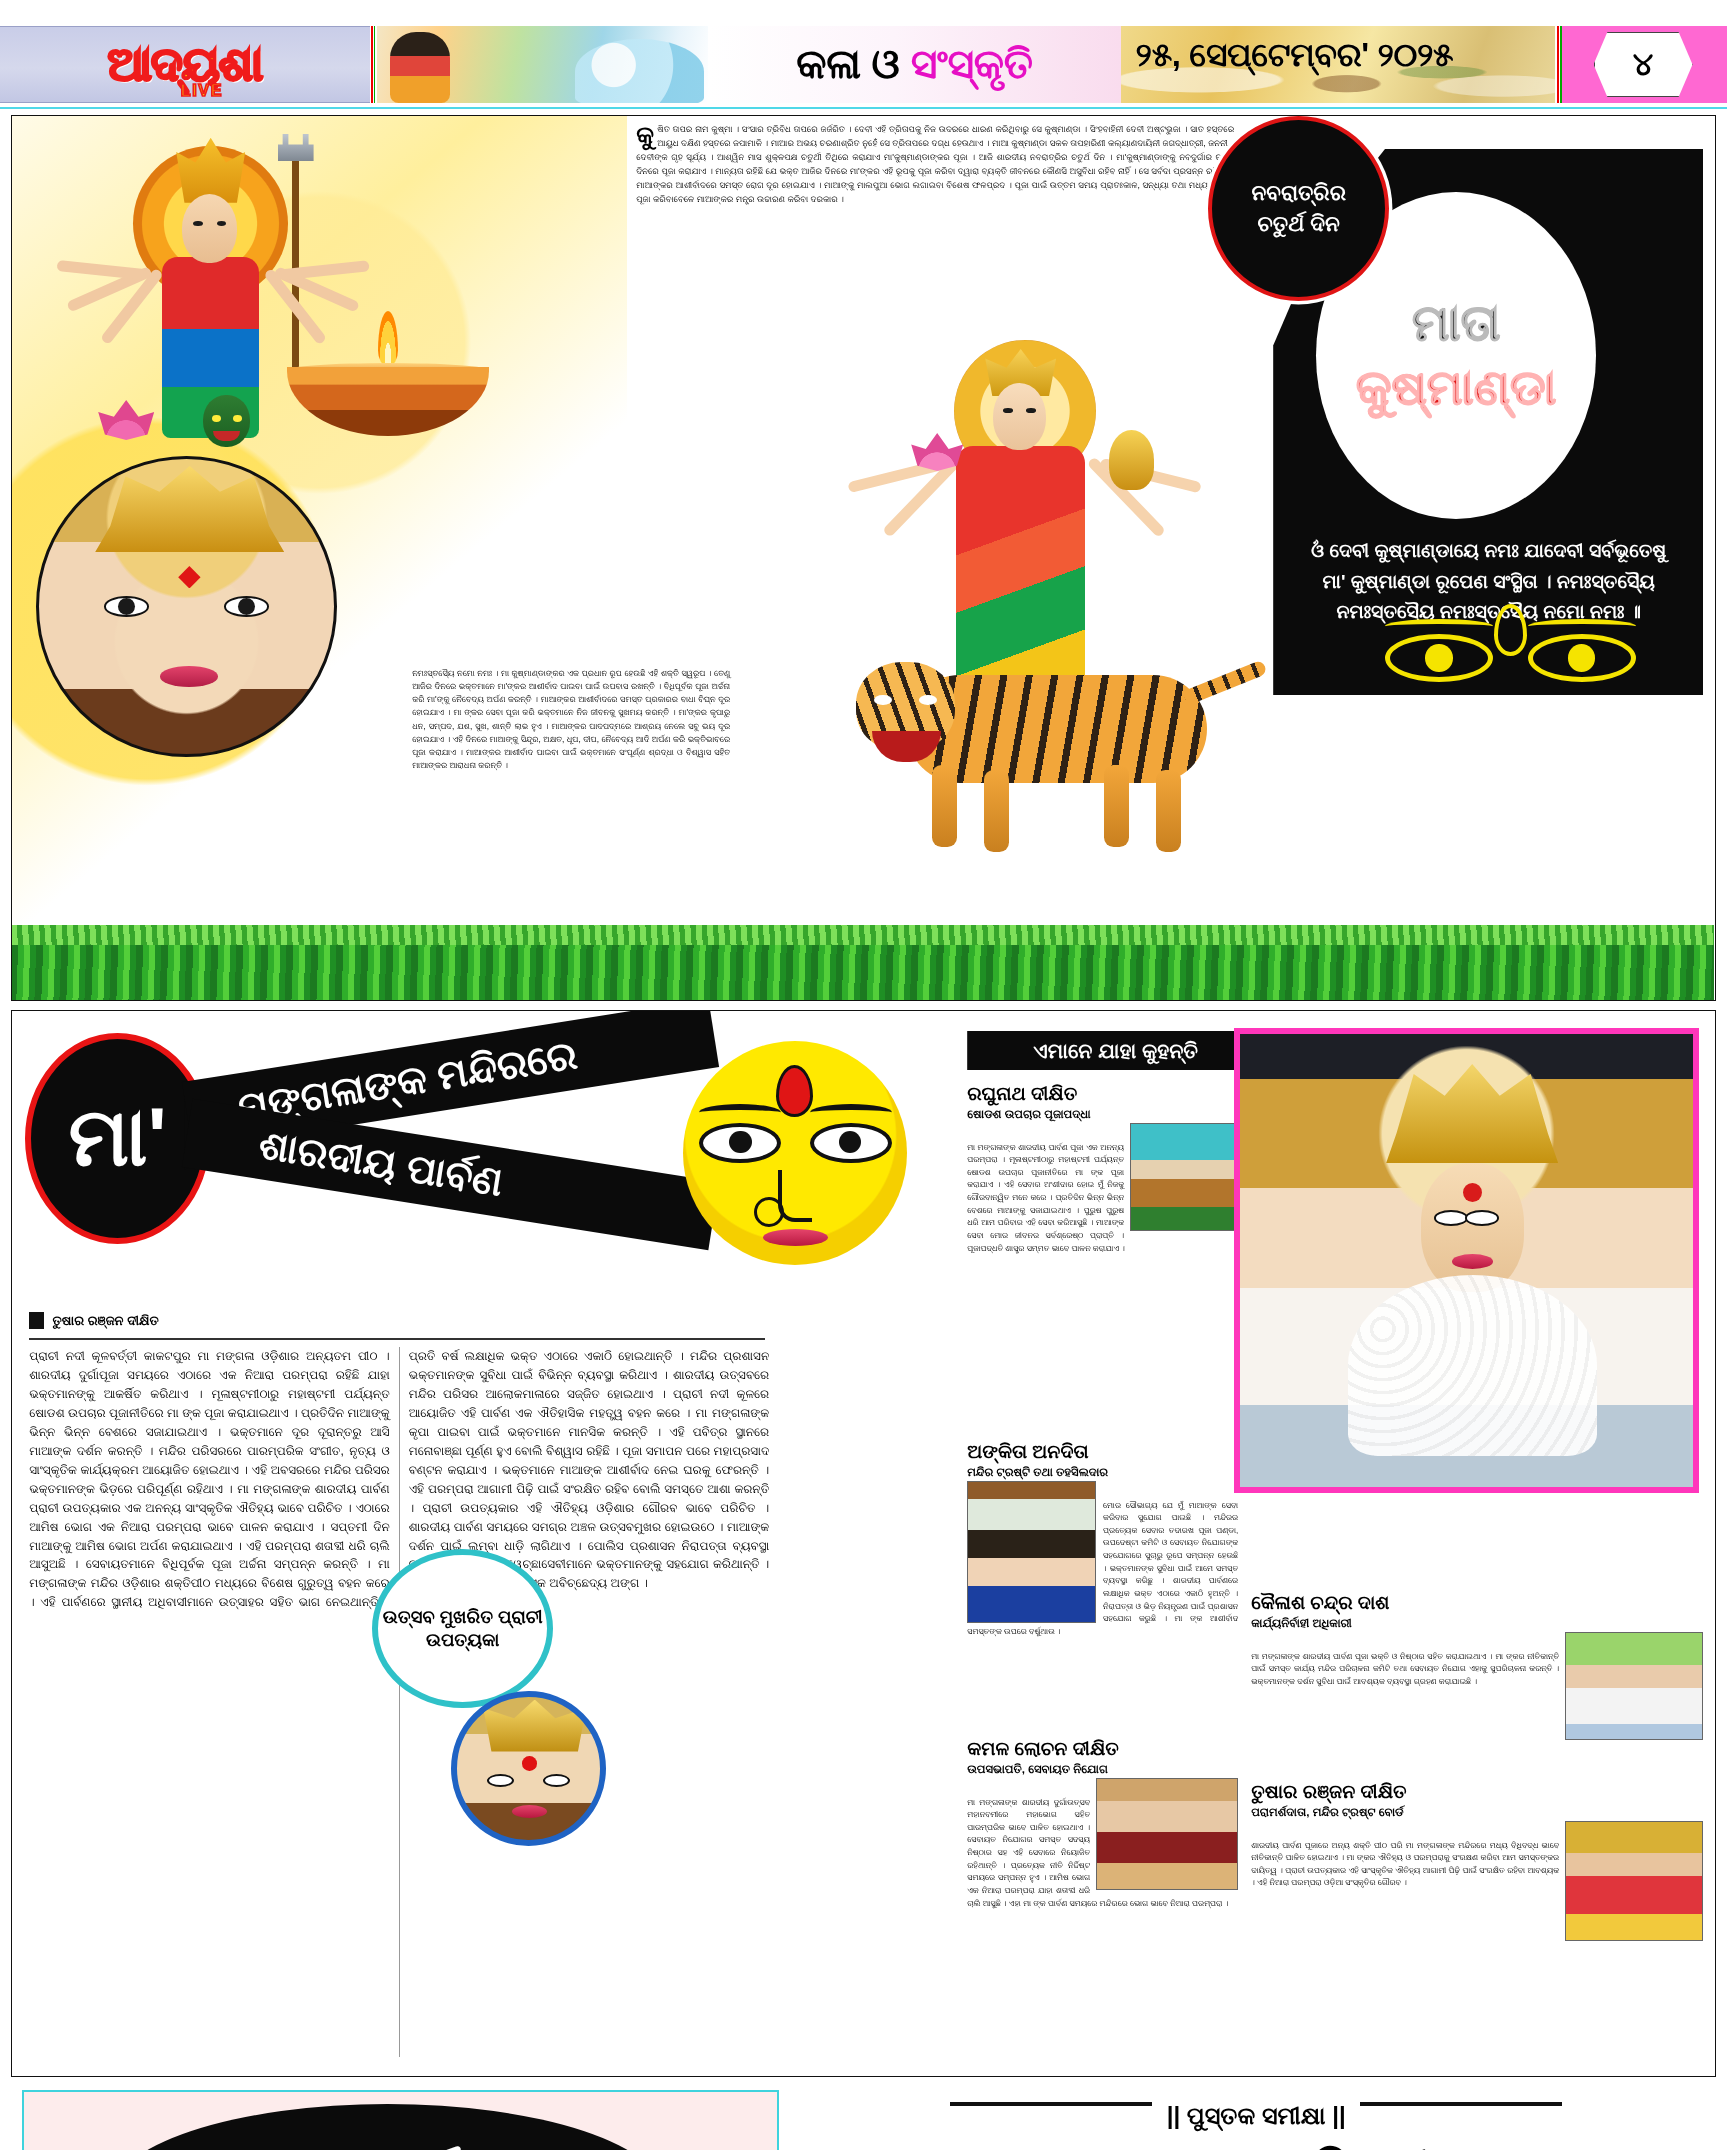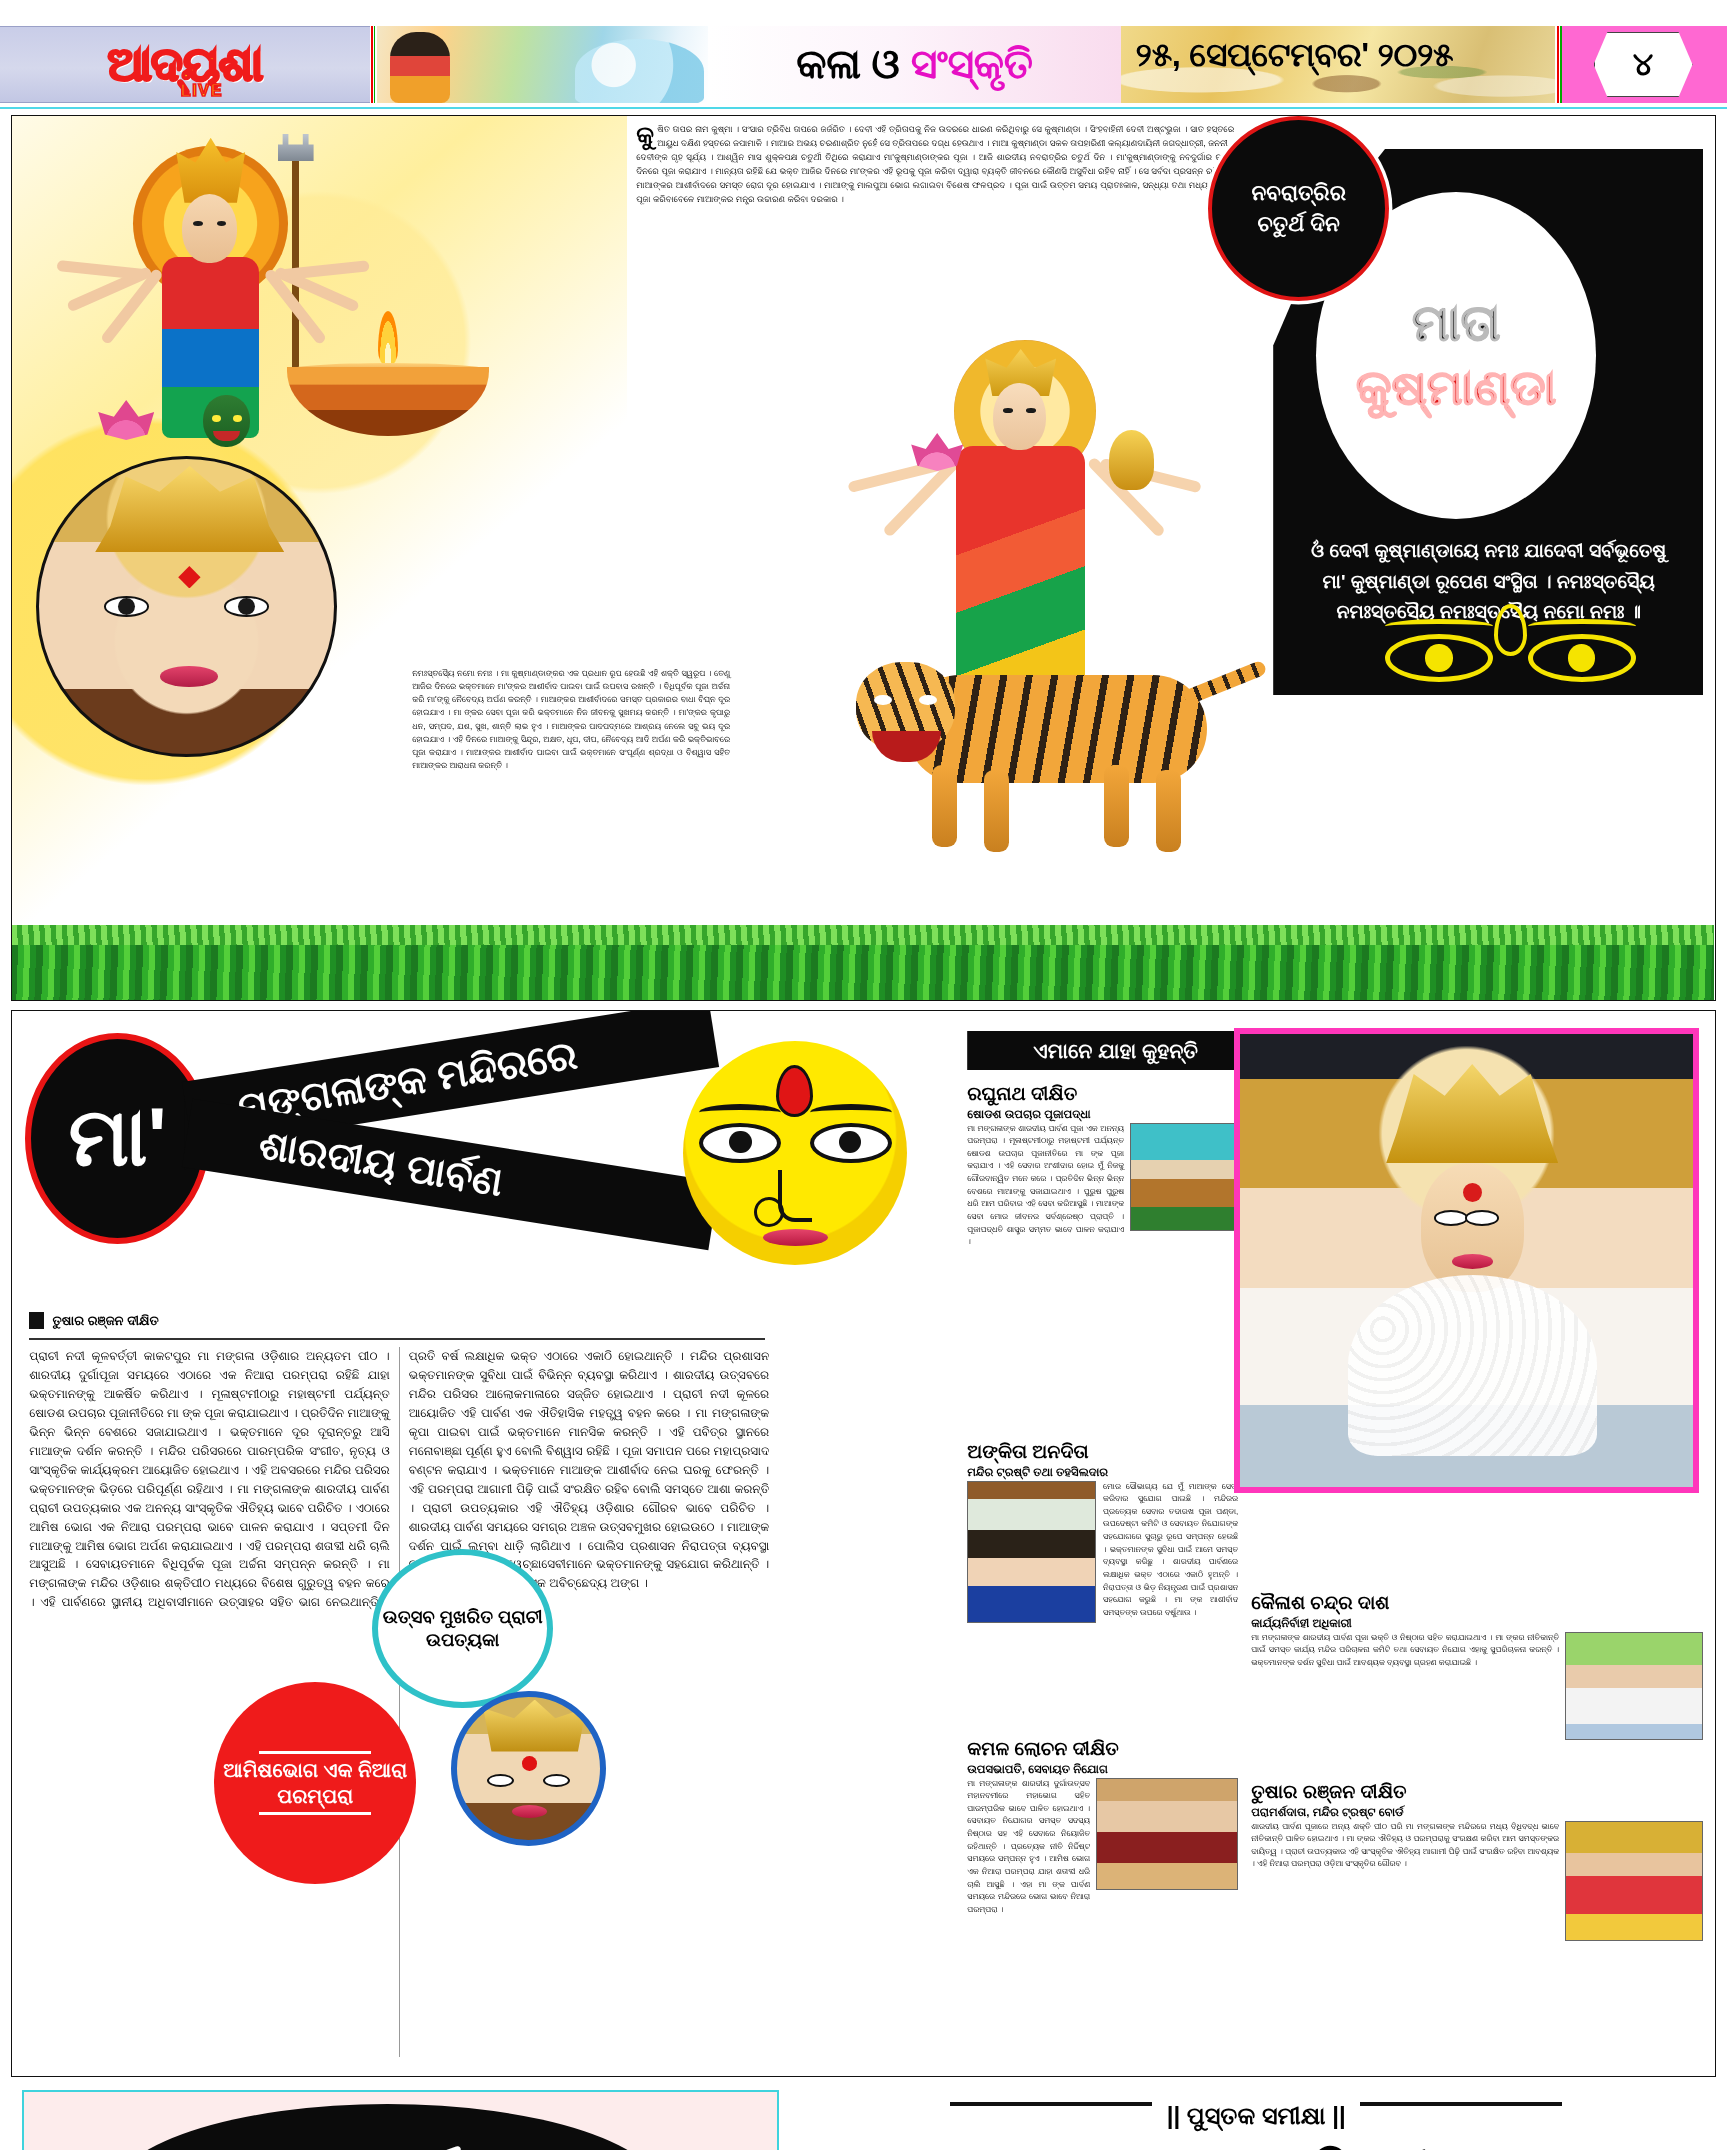--- a/index.html
+++ b/index.html
@@ -281,21 +281,21 @@
     background:linear-gradient(180deg,#e5456c,#b8173f);}
 
   
   .s2-head{ position:absolute; left:955px; top:20px; width:297px; height:39px; background:#0b0b0b;
      clip-path:polygon(0 0,100% 0,94% 50%,100% 100%,0 100%); display:flex; align-items:center;
      justify-content:center; }
   .s2-head span{ color:#fff; font-size:20.6px; font-weight:bold; }
   .iv{ position:absolute; }
   .iv-name{ font-size:19px; font-weight:bold; line-height:1.15; }
   .iv-role{ font-size:11.6px; font-weight:bold; margin-top:1.7px; }
-  .iv-text{ font-size:8px; line-height:1.58; text-align:justify; margin-top:2px; }
+  .iv-text{ font-size:8px; line-height:1.58; text-align:justify; margin-top:21px; }
   .iv-photo{ border:0.9px solid #666; float:right; margin:2.6px 0 2.6px 6px; }
 
   .ph-priest{ width:108px; height:108px;
     background:linear-gradient(180deg,#3fc0c8 0 34%,#e6d1b0 34% 52%,#b2752c 52% 78%,#2f7f2f 78% 100%); }
   .ph-lady{ width:129px; height:142px;
     background:linear-gradient(180deg,#8f5b2a 0 12%,#dfe9dc 12% 34%,#2a2218 34% 54%,#f0d3b6 54% 74%,#1b3fa0 74% 100%); }
   .ph-man2{ width:142px; height:112px;
     background:linear-gradient(180deg,#cfa46b 0 20%,#e7c8a5 20% 48%,#8a1f1f 48% 76%,#dcb377 76% 100%); }
   .ph-man3{ width:138px; height:108px;
     background:linear-gradient(180deg,#9ad46b 0 30%,#e9cbab 30% 52%,#f3f3f3 52% 86%,#b0c8e0 86% 100%); }
@@ -493,25 +493,20 @@
   </div>
   <div class="byline-rule"></div>
 
   <div class="s2-cols">
     <p>ପ୍ରାଚୀ ନଦୀ କୂଳବର୍ତ୍ତୀ କାକଟପୁର ମା ମଙ୍ଗଳା ଓଡ଼ିଶାର ଅନ୍ୟତମ ପୀଠ । ଶାରଦୀୟ ଦୁର୍ଗାପୂଜା ସମୟରେ ଏଠାରେ ଏକ ନିଆରା ପରମ୍ପରା ରହିଛି ଯାହା ଭକ୍ତମାନଙ୍କୁ ଆକର୍ଷିତ କରିଥାଏ । ମୂଳାଷ୍ଟମୀଠାରୁ ମହାଷ୍ଟମୀ ପର୍ଯ୍ୟନ୍ତ ଷୋଡଶ ଉପଚାର ପୂଜାନୀତିରେ ମା ଙ୍କ ପୂଜା କରାଯାଇଥାଏ । ପ୍ରତିଦିନ ମାଆଙ୍କୁ ଭିନ୍ନ ଭିନ୍ନ ବେଶରେ ସଜାଯାଇଥାଏ । ଭକ୍ତମାନେ ଦୂର ଦୂରାନ୍ତରୁ ଆସି ମାଆଙ୍କ ଦର୍ଶନ କରନ୍ତି । ମନ୍ଦିର ପରିସରରେ ପାରମ୍ପରିକ ସଂଗୀତ, ନୃତ୍ୟ ଓ ସାଂସ୍କୃତିକ କାର୍ଯ୍ୟକ୍ରମ ଆୟୋଜିତ ହୋଇଥାଏ । ଏହି ଅବସରରେ ମନ୍ଦିର ପରିସର ଭକ୍ତମାନଙ୍କ ଭିଡ଼ରେ ପରିପୂର୍ଣ୍ଣ ରହିଥାଏ । ମା ମଙ୍ଗଳାଙ୍କ ଶାରଦୀୟ ପାର୍ବଣ ପ୍ରାଚୀ ଉପତ୍ୟକାର ଏକ ଅନନ୍ୟ ସାଂସ୍କୃତିକ ଐତିହ୍ୟ ଭାବେ ପରିଚିତ । ଏଠାରେ ଆମିଷ ଭୋଗ ଏକ ନିଆରା ପରମ୍ପରା ଭାବେ ପାଳନ କରାଯାଏ । ସପ୍ତମୀ ଦିନ ମାଆଙ୍କୁ ଆମିଷ ଭୋଗ ଅର୍ପଣ କରାଯାଇଥାଏ । ଏହି ପରମ୍ପରା ଶତାବ୍ଦୀ ଧରି ଚାଲି ଆସୁଅଛି । ସେବାୟତମାନେ ବିଧିପୂର୍ବକ ପୂଜା ଅର୍ଚ୍ଚନା ସମ୍ପନ୍ନ କରନ୍ତି । ମା ମଙ୍ଗଳାଙ୍କ ମନ୍ଦିର ଓଡ଼ିଶାର ଶକ୍ତିପୀଠ ମଧ୍ୟରେ ବିଶେଷ ଗୁରୁତ୍ୱ ବହନ କରେ । ଏହି ପାର୍ବଣରେ ସ୍ଥାନୀୟ ଅଧିବାସୀମାନେ ଉତ୍ସାହର ସହିତ ଭାଗ ନେଇଥାନ୍ତି । ପ୍ରତି ବର୍ଷ ଲକ୍ଷାଧିକ ଭକ୍ତ ଏଠାରେ ଏକାଠି ହୋଇଥାନ୍ତି । ମନ୍ଦିର ପ୍ରଶାସନ ଭକ୍ତମାନଙ୍କ ସୁବିଧା ପାଇଁ ବିଭିନ୍ନ ବ୍ୟବସ୍ଥା କରିଥାଏ । ଶାରଦୀୟ ଉତ୍ସବରେ ମନ୍ଦିର ପରିସର ଆଲୋକମାଳାରେ ସଜ୍ଜିତ ହୋଇଥାଏ । ପ୍ରାଚୀ ନଦୀ କୂଳରେ ଆୟୋଜିତ ଏହି ପାର୍ବଣ ଏକ ଐତିହାସିକ ମହତ୍ତ୍ୱ ବହନ କରେ । ମା ମଙ୍ଗଳାଙ୍କ କୃପା ପାଇବା ପାଇଁ ଭକ୍ତମାନେ ମାନସିକ କରନ୍ତି । ଏହି ପବିତ୍ର ସ୍ଥାନରେ ମନୋବାଞ୍ଛା ପୂର୍ଣ୍ଣ ହୁଏ ବୋଲି ବିଶ୍ୱାସ ରହିଛି । ପୂଜା ସମାପନ ପରେ ମହାପ୍ରସାଦ ବଣ୍ଟନ କରାଯାଏ । ଭକ୍ତମାନେ ମାଆଙ୍କ ଆଶୀର୍ବାଦ ନେଇ ଘରକୁ ଫେରନ୍ତି । ଏହି ପରମ୍ପରା ଆଗାମୀ ପିଢ଼ି ପାଇଁ ସଂରକ୍ଷିତ ରହିବ ବୋଲି ସମସ୍ତେ ଆଶା କରନ୍ତି । ପ୍ରାଚୀ ଉପତ୍ୟକାର ଏହି ଐତିହ୍ୟ ଓଡ଼ିଶାର ଗୌରବ ଭାବେ ପରିଚିତ । ଶାରଦୀୟ ପାର୍ବଣ ସମୟରେ ସମଗ୍ର ଅଞ୍ଚଳ ଉତ୍ସବମୁଖର ହୋଇଉଠେ । ମାଆଙ୍କ ଦର୍ଶନ ପାଇଁ ଲମ୍ବା ଧାଡ଼ି ଲାଗିଥାଏ । ପୋଲିସ ପ୍ରଶାସନ ନିରାପତ୍ତା ବ୍ୟବସ୍ଥା ଗ୍ରହଣ କରିଥାଏ । ସ୍ୱେଚ୍ଛାସେବୀମାନେ ଭକ୍ତମାନଙ୍କୁ ସହଯୋଗ କରିଥାନ୍ତି । ଏହି ପର୍ବ ଓଡ଼ିଆ ସଂସ୍କୃତିର ଏକ ଅବିଚ୍ଛେଦ୍ୟ ଅଙ୍ଗ ।</p>
   </div>
 
   <div class="circ-utsav">
     <span>ଉତ୍ସବ ମୁଖରିତ ପ୍ରାଚୀ ଉପତ୍ୟକା</span>
   </div>
-  <div class="circ-amish">
-    <div class="hr"></div>
-    <span>ଆମିଷଭୋଗ ଏକ ନିଆରା ପରମ୍ପରା</span>
-    <div class="hr"></div>
-  </div>
   <div class="circ-idol">
     <div class="cr"></div>
     <div class="bi"></div>
     <div class="ey eL"></div>
     <div class="ey eR"></div>
     <div class="li"></div>
   </div>
 
   <div class="s2-head">
     <span>ଏମାନେ ଯାହା କୁହନ୍ତି</span>

